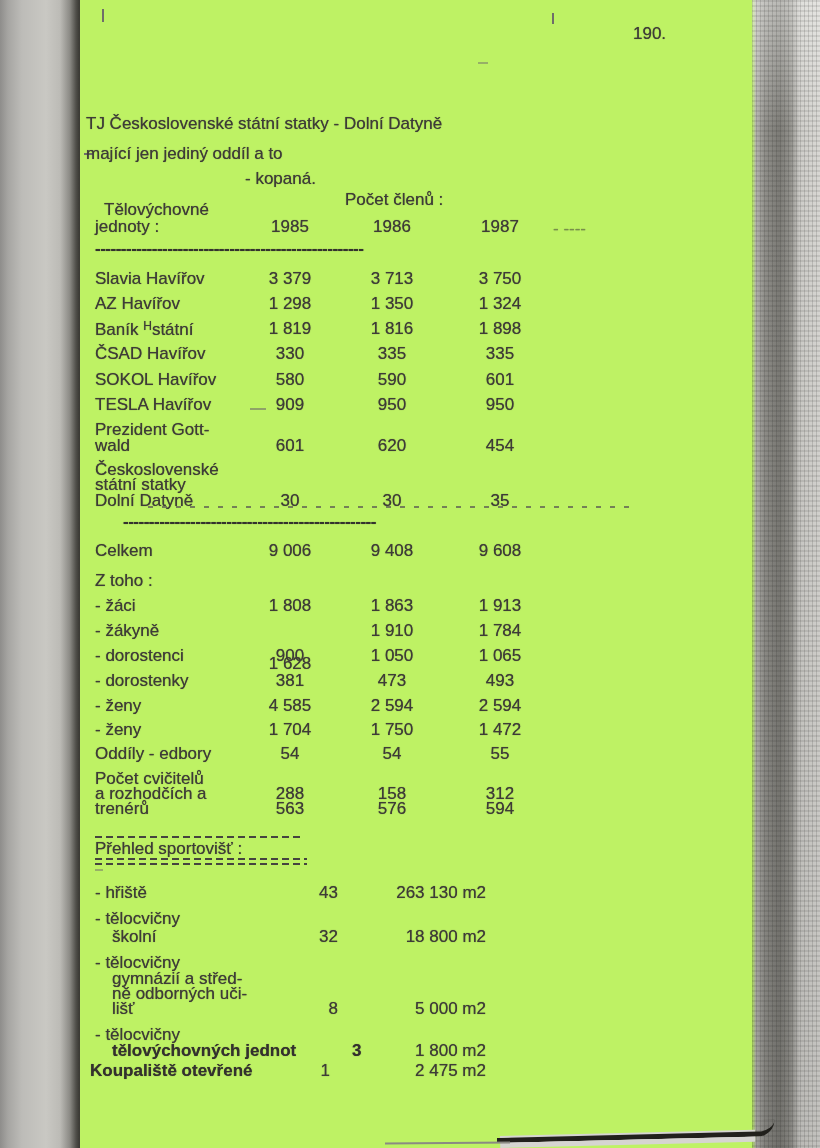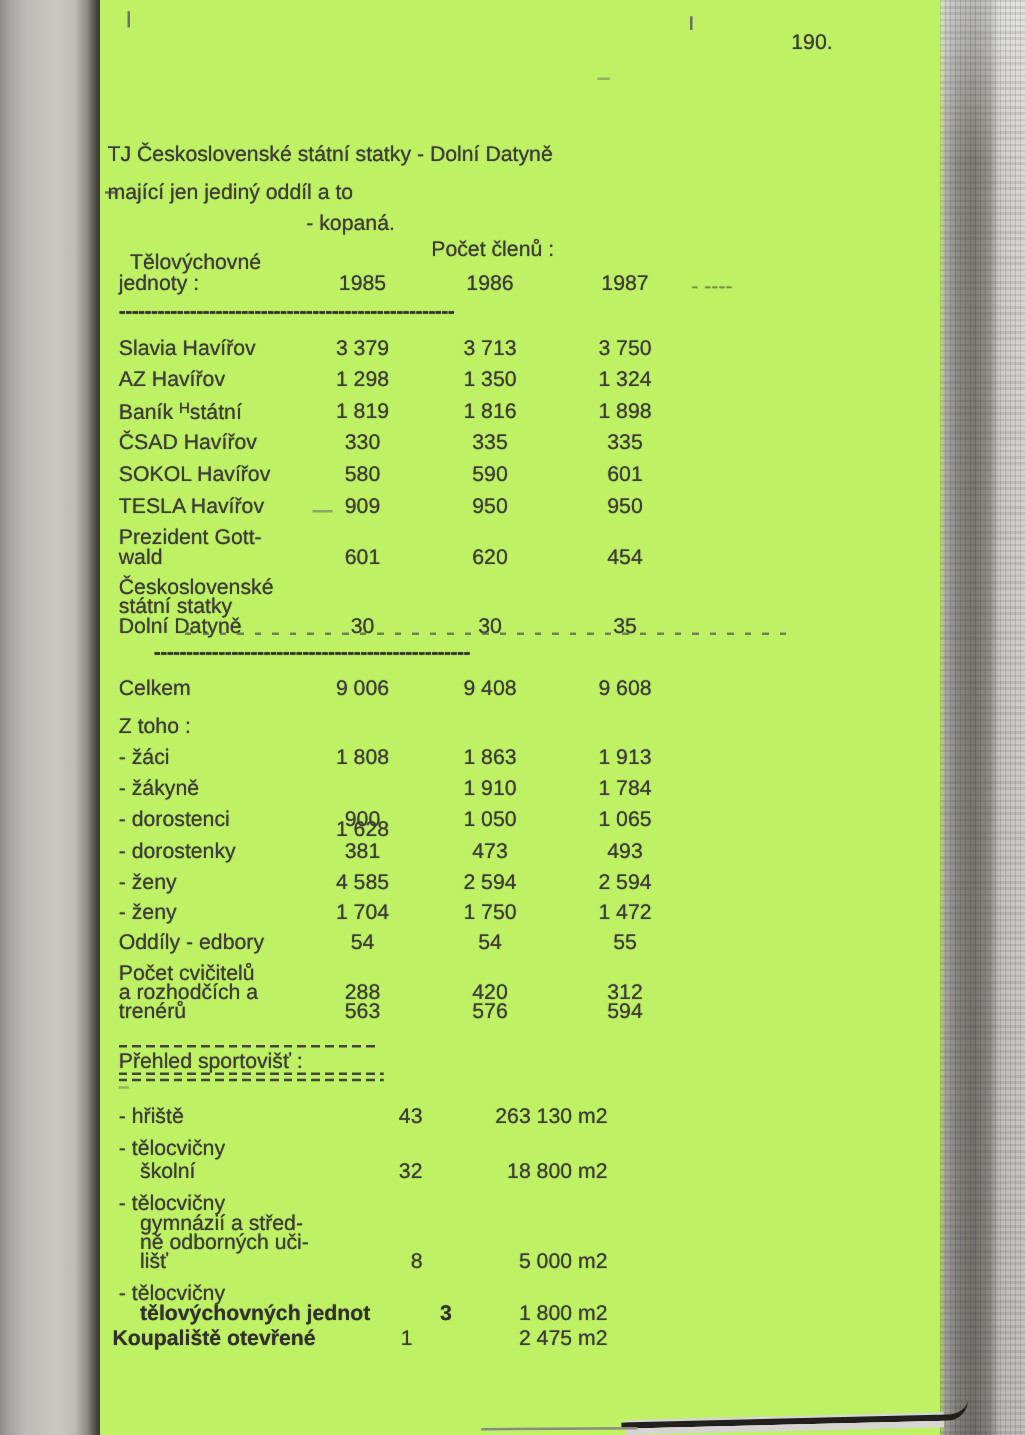--- a/index.html
+++ b/index.html
@@ -159,21 +159,21 @@
 
     <span class="t" style="left:95px;top:745px">Oddíly - edbory</span>
     <span class="t num c1" style="top:745px">54</span>
     <span class="t num c2" style="top:745px">54</span>
     <span class="t num c3" style="top:745px">55</span>
 
     <span class="t" style="left:95px;top:770px">Počet cvičitelů</span>
     <span class="t" style="left:95px;top:785px">a rozhodčích a</span>
     <span class="t" style="left:95px;top:800px">trenérů</span>
     <span class="t num c1" style="top:785px">288</span>
-    <span class="t num c2" style="top:785px">420</span>
+    <span class="t num c2" style="top:785px">158</span>
     <span class="t num c3" style="top:785px">312</span>
     <span class="t num c1" style="top:800px">563</span>
     <span class="t num c2" style="top:800px">576</span>
     <span class="t num c3" style="top:800px">594</span>
 
     <div class="dashline" style="left:95px;top:836px;width:208px"></div>
     <span class="t" style="left:95px;top:840px">Přehled sportovišť :</span>
     <div class="dashline" style="left:95px;top:858px;width:212px"></div>
     <div class="dashline" style="left:95px;top:863px;width:212px"></div>
 

